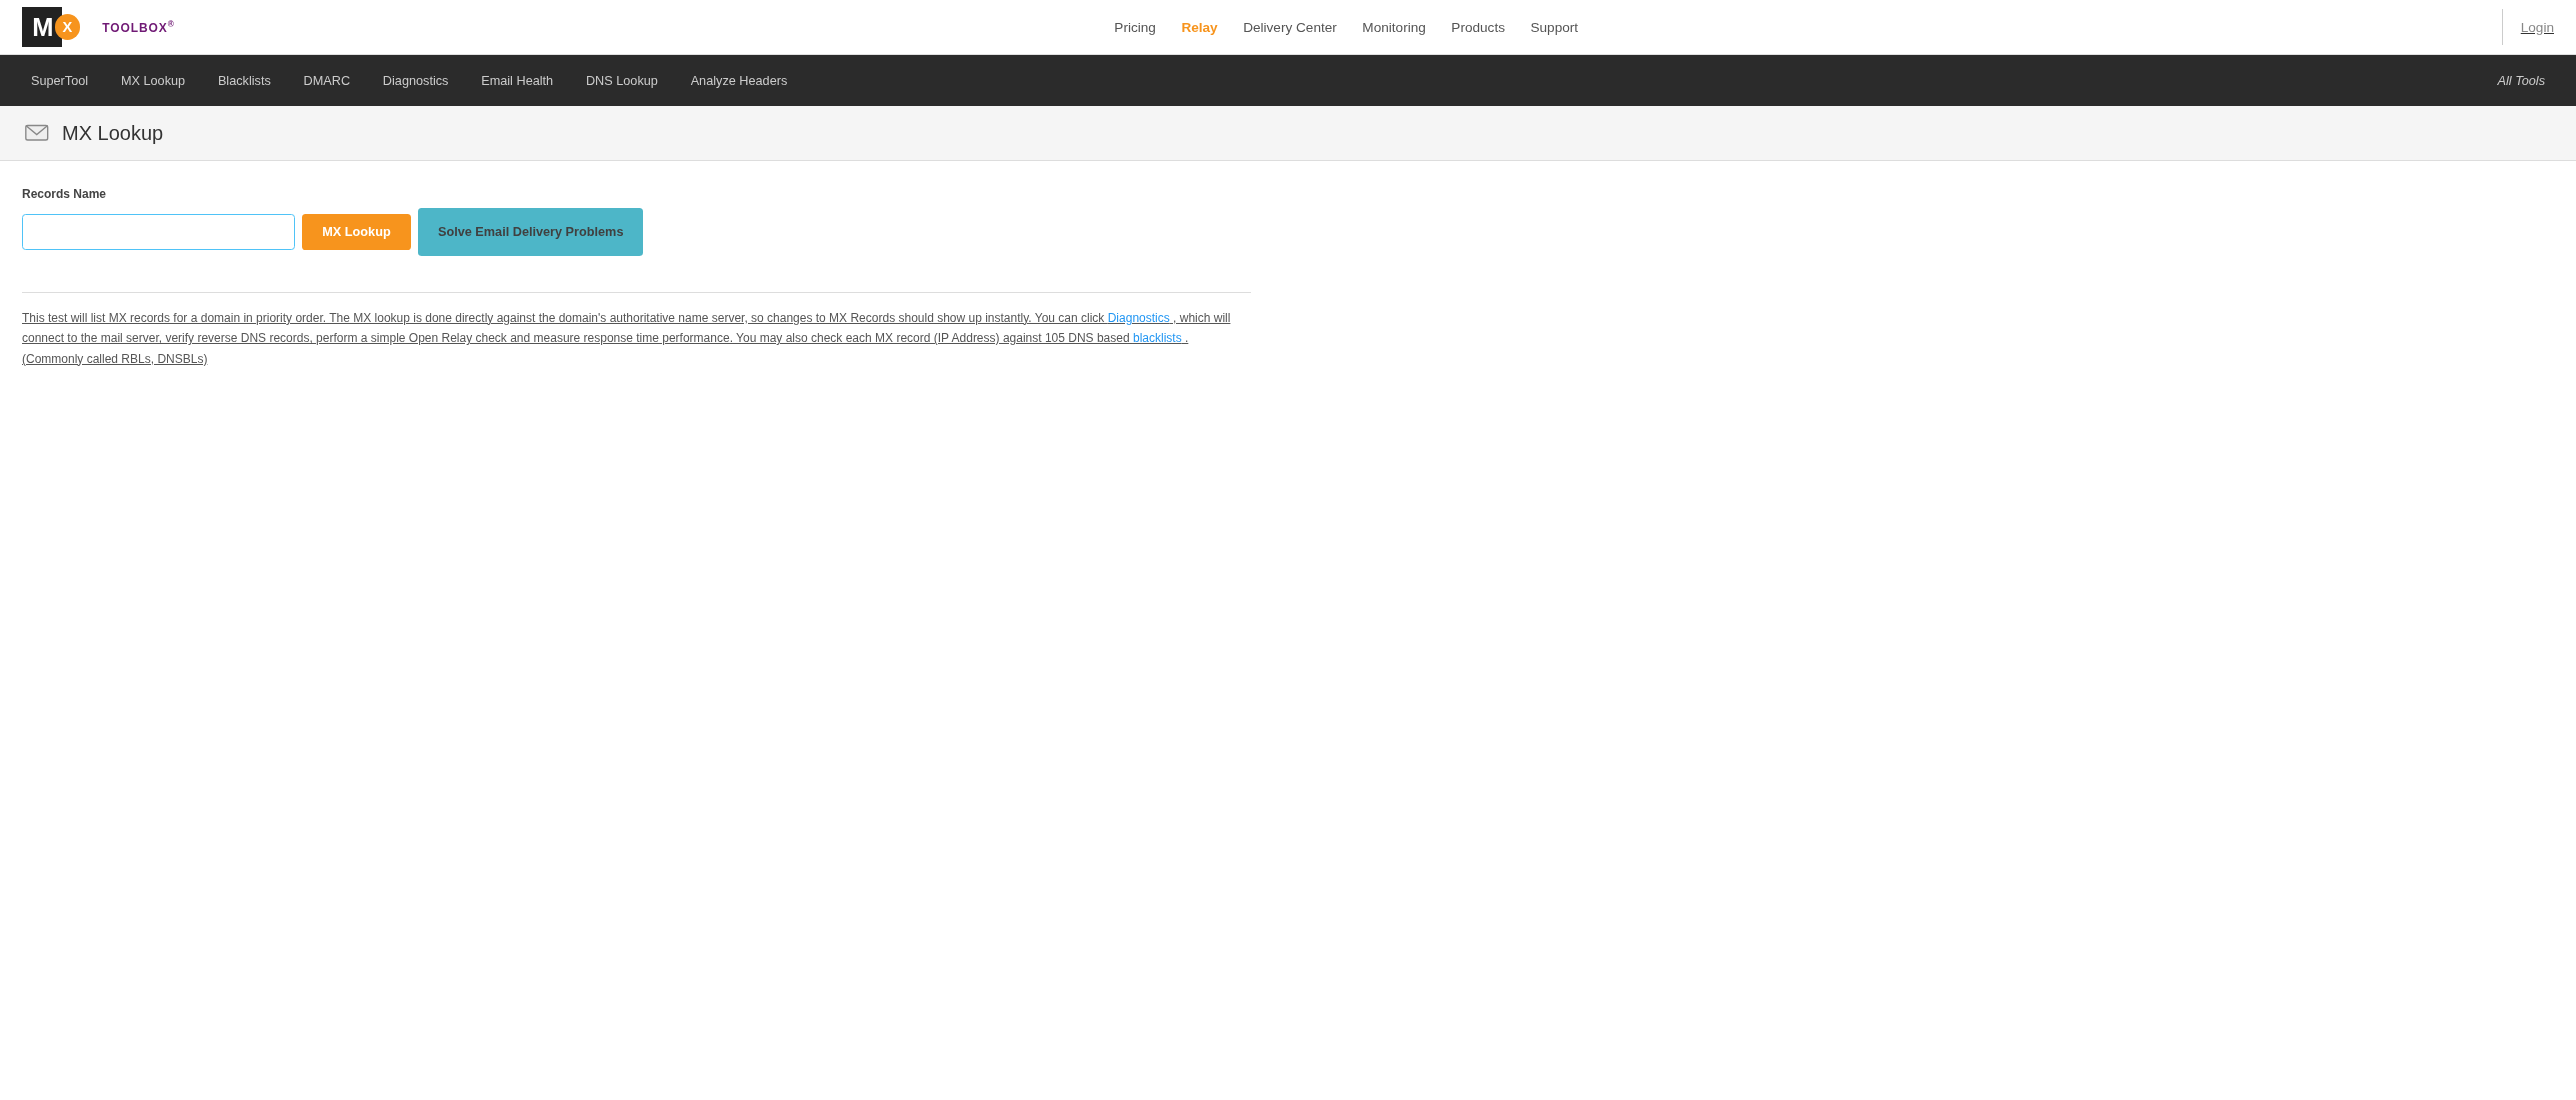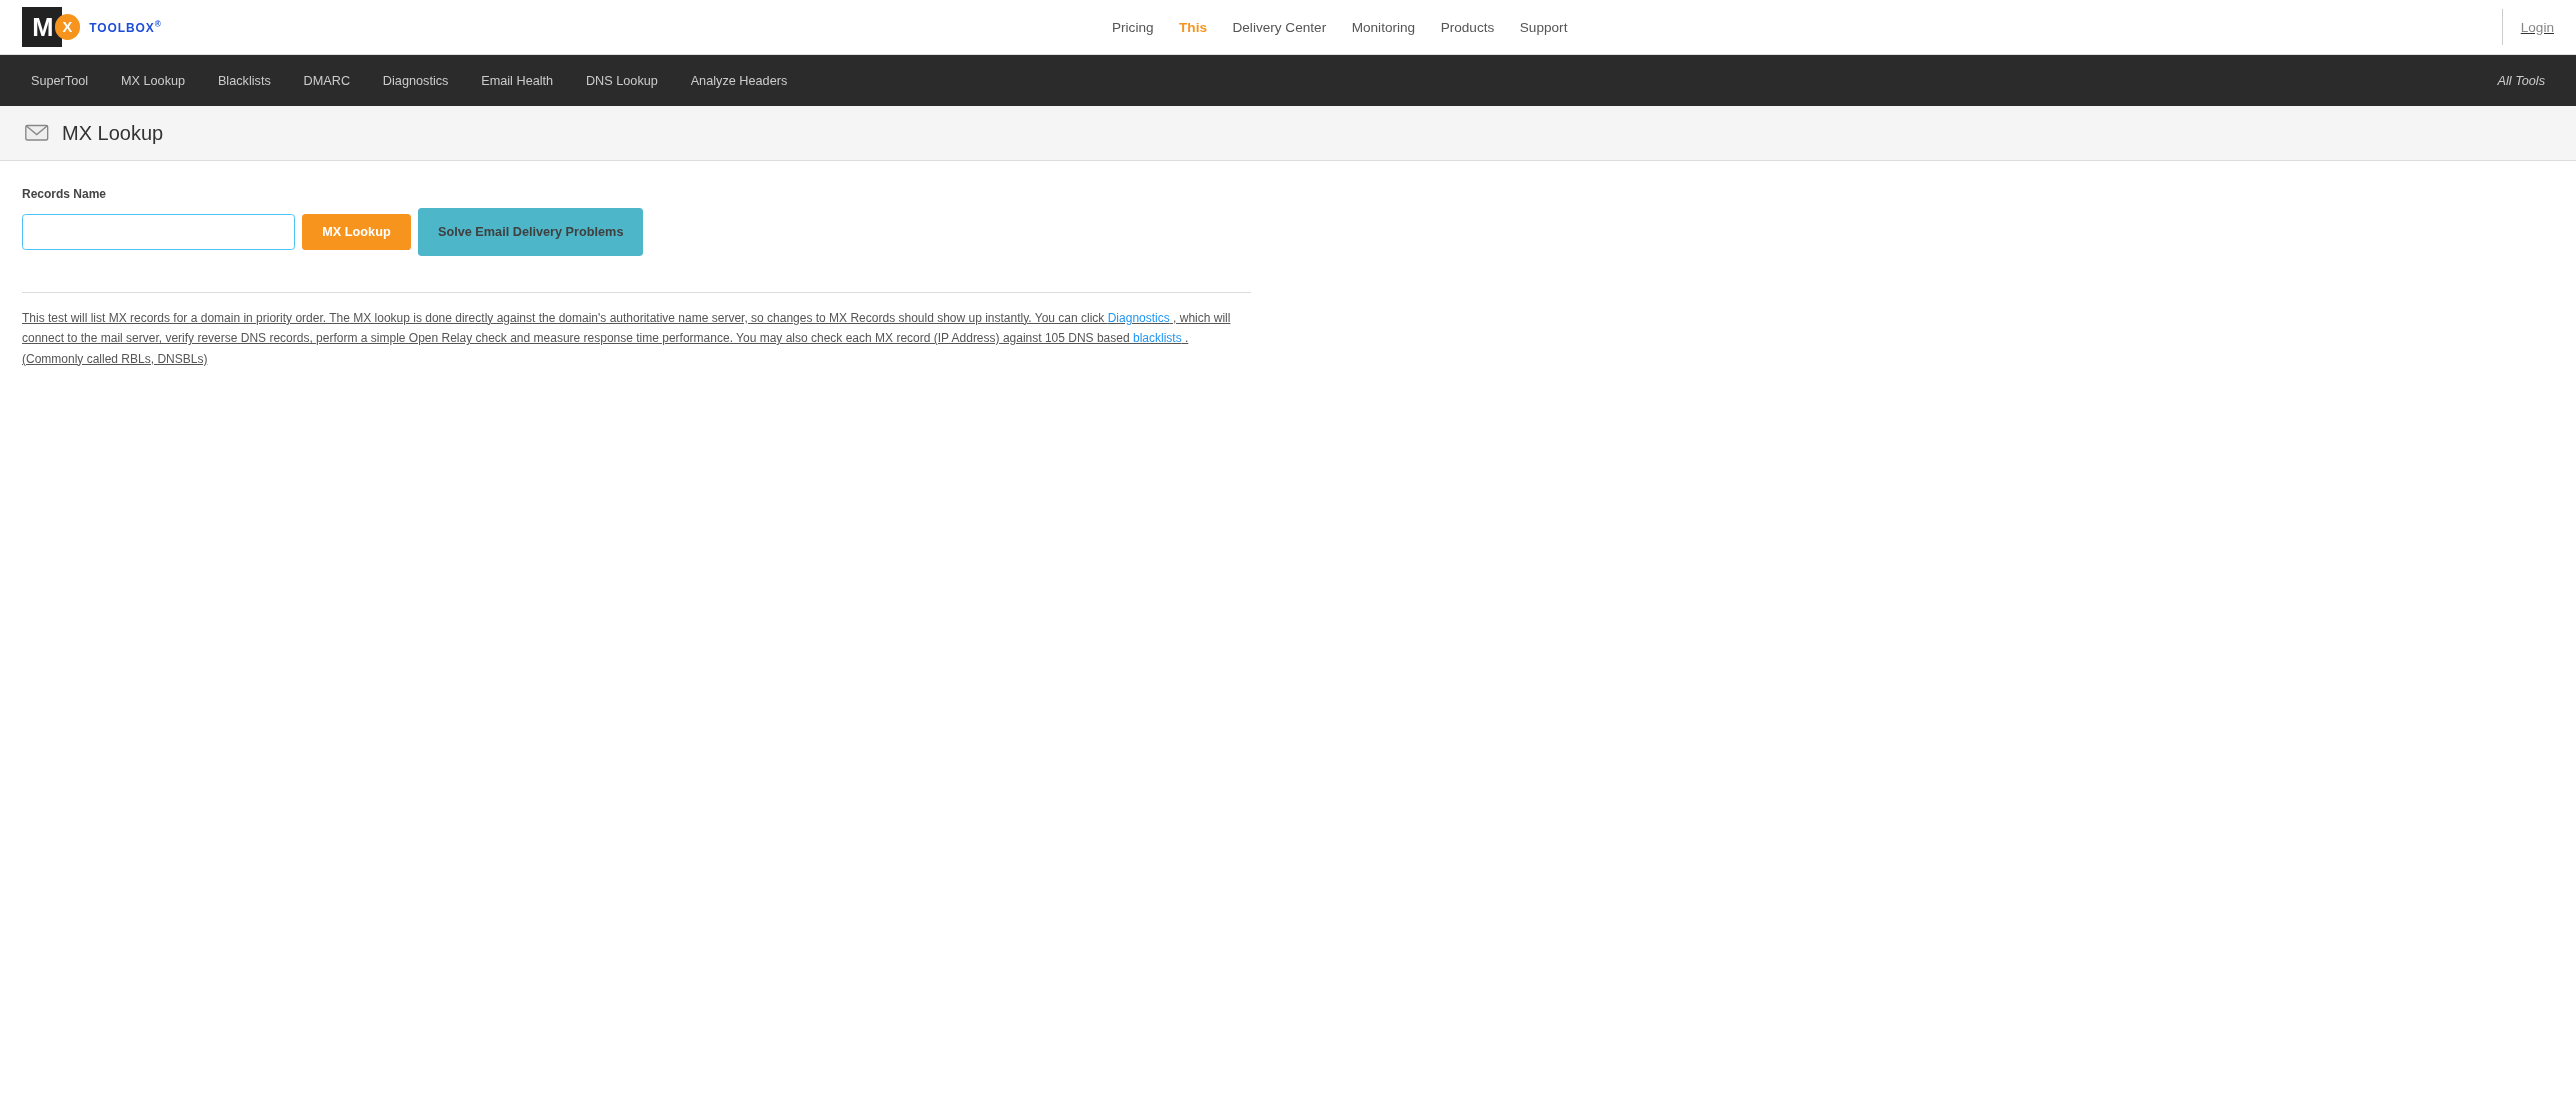--- a/index.html
+++ b/index.html
@@ -46,22 +46,22 @@
       align-items: center;
       justify-content: center;
       margin-left: -7.3px;
       font-weight: 900;
       font-size: 14.6px;
       color: #fff;
     }
     .logo-toolbox {
       font-size: 12px;
       font-weight: 700;
-      color: #1d4ed8;
-      margin-left: 9px;
+      color: #701a75;
+      margin-left: 22px;
       text-transform: uppercase;
       letter-spacing: 0.9px;
     }
     .logo-r {
       font-size: 8.2px;
       vertical-align: super;
     }
     .top-nav-links {
       display: flex;
       align-items: center;
@@ -245,21 +245,21 @@
       <div class="logo-m">M</div>
       <div class="logo-x-circle">X</div>
       <span class="logo-toolbox">
         <span>TOOLBOX</span><span class="logo-r">®</span>
       </span>
     </a>
   </div>
 
   <div class="top-nav-links">
     <a href="#">Pricing</a>
-    <a href="#" class="active">This</a>
+    <a href="#" class="active">Relay</a>
     <a href="#">Delivery Center</a>
     <a href="#">Monitoring</a>
     <a href="#">Products</a>
     <a href="#">Support</a>
   </div>
 
   <div class="top-nav-right">
     <div class="nav-divider"></div>
     <button class="login-btn">Login</button>
   </div>

